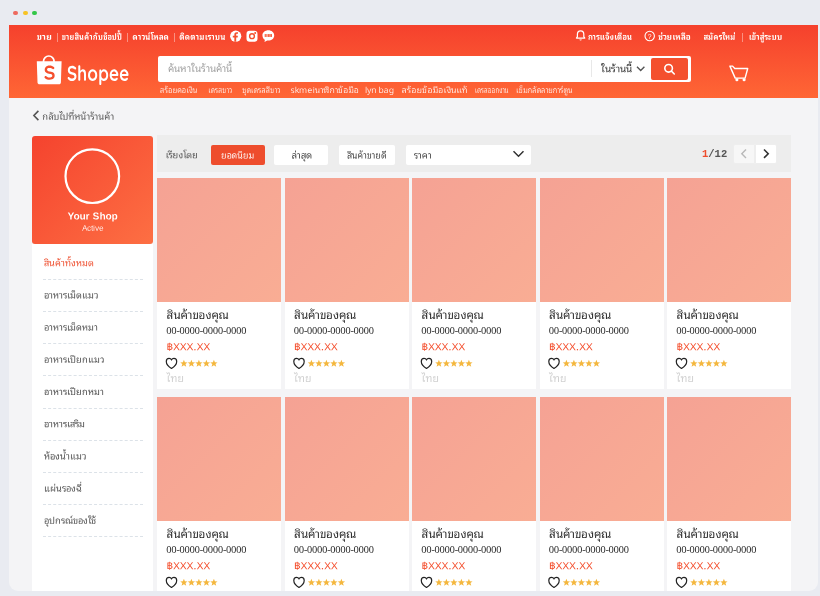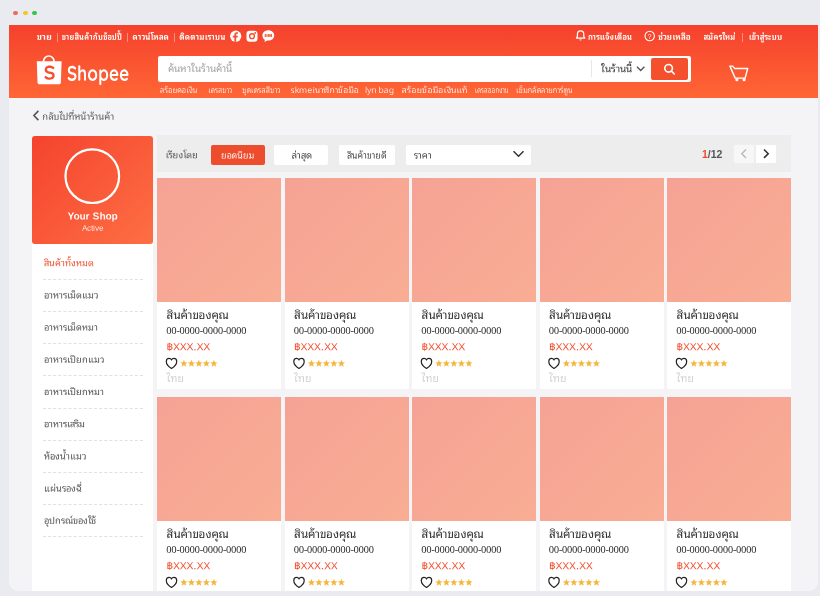--- a/index.html
+++ b/index.html
@@ -29,21 +29,21 @@
       <div style="position:absolute;left:43px;top:407.6px;width:100px;height:0;border-top:1px dashed #dce2e8;"></div>
       <div style="position:absolute;left:43px;top:439.8px;width:100px;height:0;border-top:1px dashed #dce2e8;"></div>
       <div style="position:absolute;left:43px;top:472.0px;width:100px;height:0;border-top:1px dashed #dce2e8;"></div>
       <div style="position:absolute;left:43px;top:504.2px;width:100px;height:0;border-top:1px dashed #dce2e8;"></div>
       <div style="position:absolute;left:43px;top:536.4px;width:100px;height:0;border-top:1px dashed #dce2e8;"></div>
       <div style="position:absolute;left:157px;top:135px;width:634px;height:37px;background:#ededed;"></div>
       <div style="position:absolute;left:210.7px;top:144.6px;width:53.9px;height:20.8px;background:#ee4d2d;border-radius:2px;"></div>
       <div style="position:absolute;left:274.1px;top:144.6px;width:53.9px;height:20.8px;background:#fff;border-radius:2px;"></div>
       <div style="position:absolute;left:339.1px;top:144.6px;width:55.5px;height:20.8px;background:#fff;border-radius:2px;"></div>
       <div style="position:absolute;left:405.7px;top:144.6px;width:125.3px;height:20.8px;background:#fff;border-radius:2px;"></div>
-      <div style="position:absolute;left:702px;top:147.5px;width:60px;font-family:Liberation Sans, sans-serif;font-weight:bold;font-size:10.5px;color:#555;line-height:12px;"><span style="color:#ee4d2d">1</span>/12</div>
+      <div style="position:absolute;left:702px;top:147.5px;width:60px;font-family:Liberation Mono, monospace;font-weight:bold;font-size:10.5px;color:#555;line-height:12px;"><span style="color:#ee4d2d">1</span>/12</div>
       <div style="position:absolute;left:733px;top:143.5px;width:22px;height:20.5px;background:#f7f7f7;border:1px solid #eee;box-sizing:border-box;border-radius:2px 0 0 2px;"></div>
       <div style="position:absolute;left:755px;top:143.5px;width:22px;height:20.5px;background:#fff;border:1px solid #eee;box-sizing:border-box;border-radius:0 2px 2px 0;"></div>
       <div style="position:absolute;left:157px;top:178px;width:124px;height:211px;background:#fff;"></div>
       <div style="position:absolute;left:157px;top:178px;width:124px;height:124px;background:linear-gradient(135deg,#f5a294 0%,#f9ad94 100%);"></div>
       <div style="position:absolute;left:284.5px;top:178px;width:124px;height:211px;background:#fff;"></div>
       <div style="position:absolute;left:284.5px;top:178px;width:124px;height:124px;background:linear-gradient(135deg,#f5a294 0%,#f9ad94 100%);"></div>
       <div style="position:absolute;left:412px;top:178px;width:124px;height:211px;background:#fff;"></div>
       <div style="position:absolute;left:412px;top:178px;width:124px;height:124px;background:linear-gradient(135deg,#f5a294 0%,#f9ad94 100%);"></div>
       <div style="position:absolute;left:539.5px;top:178px;width:124px;height:211px;background:#fff;"></div>
       <div style="position:absolute;left:539.5px;top:178px;width:124px;height:124px;background:linear-gradient(135deg,#f5a294 0%,#f9ad94 100%);"></div>

